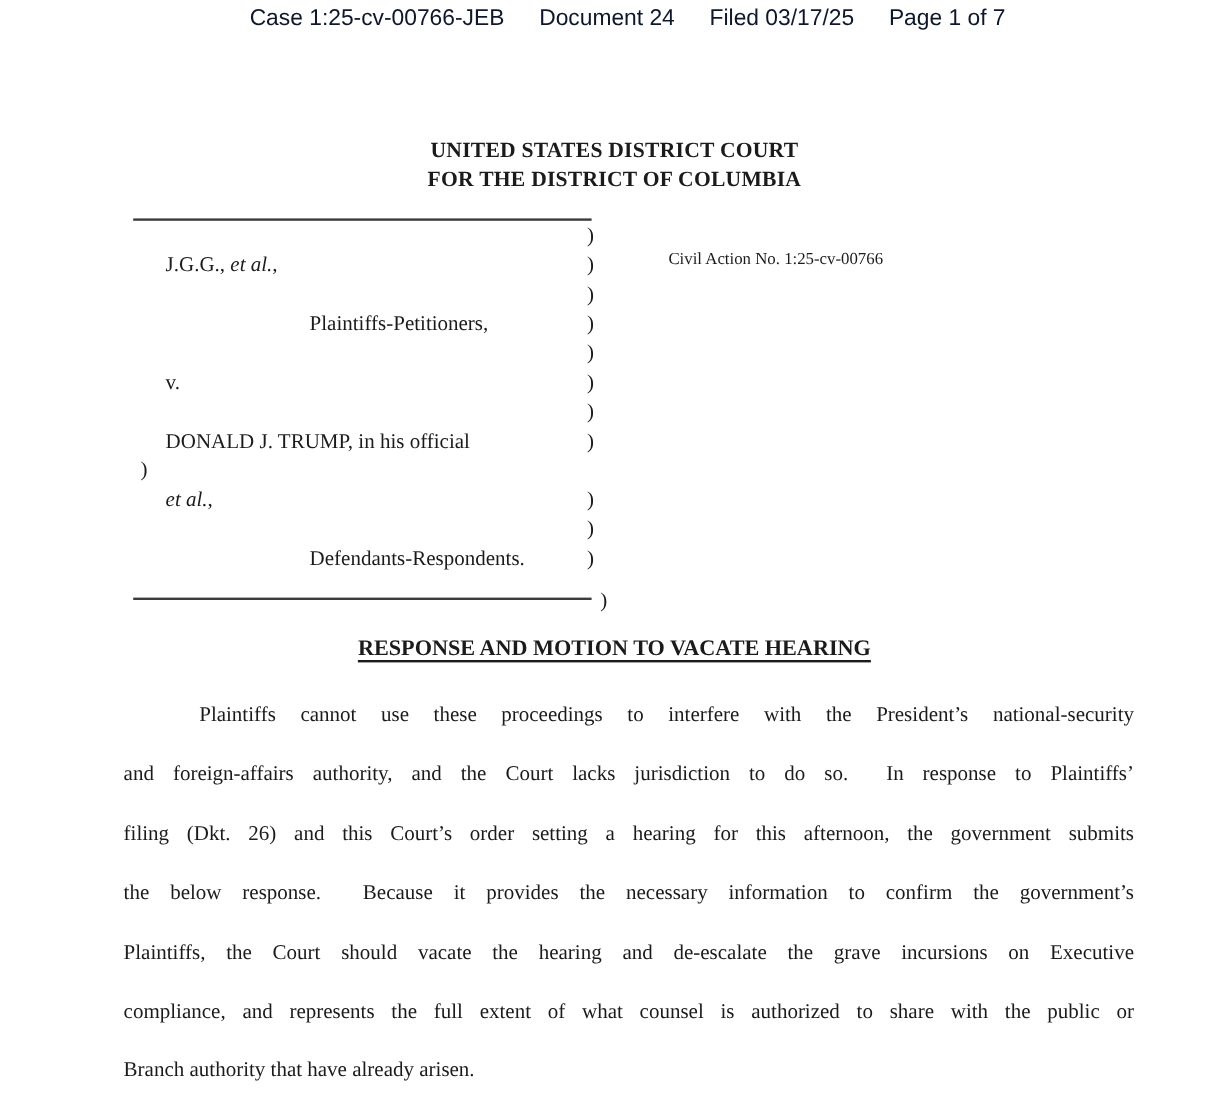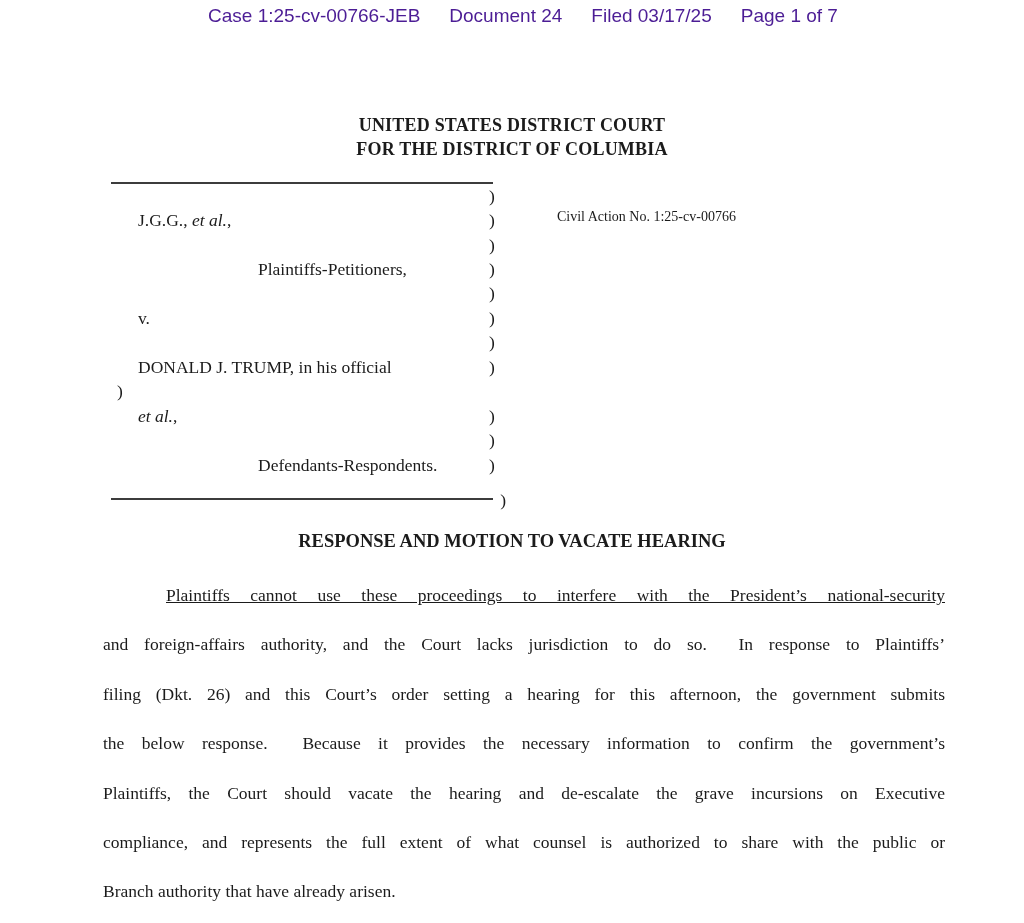--- a/index.html
+++ b/index.html
@@ -5,21 +5,21 @@
   html,body { margin:0; padding:0; background:#ffffff; }
   .page {
     position:relative; width:1024px; height:923px; background:#ffffff;
     font-family:"Liberation Serif", serif; color:#1b1b1b; overflow:hidden;
   }
 
   
   .stamp {
     position:absolute; top:5px; left:0; right:0;
     display:flex; justify-content:center; gap:29px; padding-left:22px;
-    font-family:"Liberation Sans", sans-serif; font-size:19px; color:#4c1d95;
+    font-family:"Liberation Sans", sans-serif; font-size:19px; color:#0f172a;
   }
 
   
   .court {
     position:absolute; top:113px; left:0; right:0;
     text-align:center; font-weight:bold; font-size:18px; line-height:24px;
     letter-spacing:0.2px;
   }
 
   
@@ -34,30 +34,30 @@
   .cap-text.indent { padding-left:122px; }
   .cap-paren { flex:0 0 18px; text-align:center; margin-right:-8px; }
   .cap-paren-last { position:absolute; right:-13px; bottom:-13px; font-size:17.5px; }
   .it { font-style:italic; }
   .civil-action { position:absolute; left:454px; top:27px; font-size:14px; white-space:nowrap; }
 
   
   .doc-heading {
     position:absolute; top:531px; left:0; right:0; margin:0;
     text-align:center; font-size:18.5px; font-weight:bold;
-    text-decoration-thickness:2px; text-underline-offset:4px;
+    text-decoration:underline; text-decoration-thickness:2px; text-underline-offset:4px;
   }
 
   
   .body-text { position:absolute; top:571px; left:103px; width:842px; font-size:17.5px; }
   .body-line {
     height:49.4px; line-height:49.4px; white-space:pre-wrap;
     text-align:justify; text-align-last:justify;
   }
-  .body-line.first { text-indent:63px;text-decoration:underline; }
+  .body-line.first { text-indent:63px; }
   .body-line.last { text-align-last:left; }
 </style>
 </head>
 <body>
 
 <div class="page">
 
   <header class="stamp">
     <span>Case 1:25-cv-00766-JEB</span>
     <span>Document 24</span>

